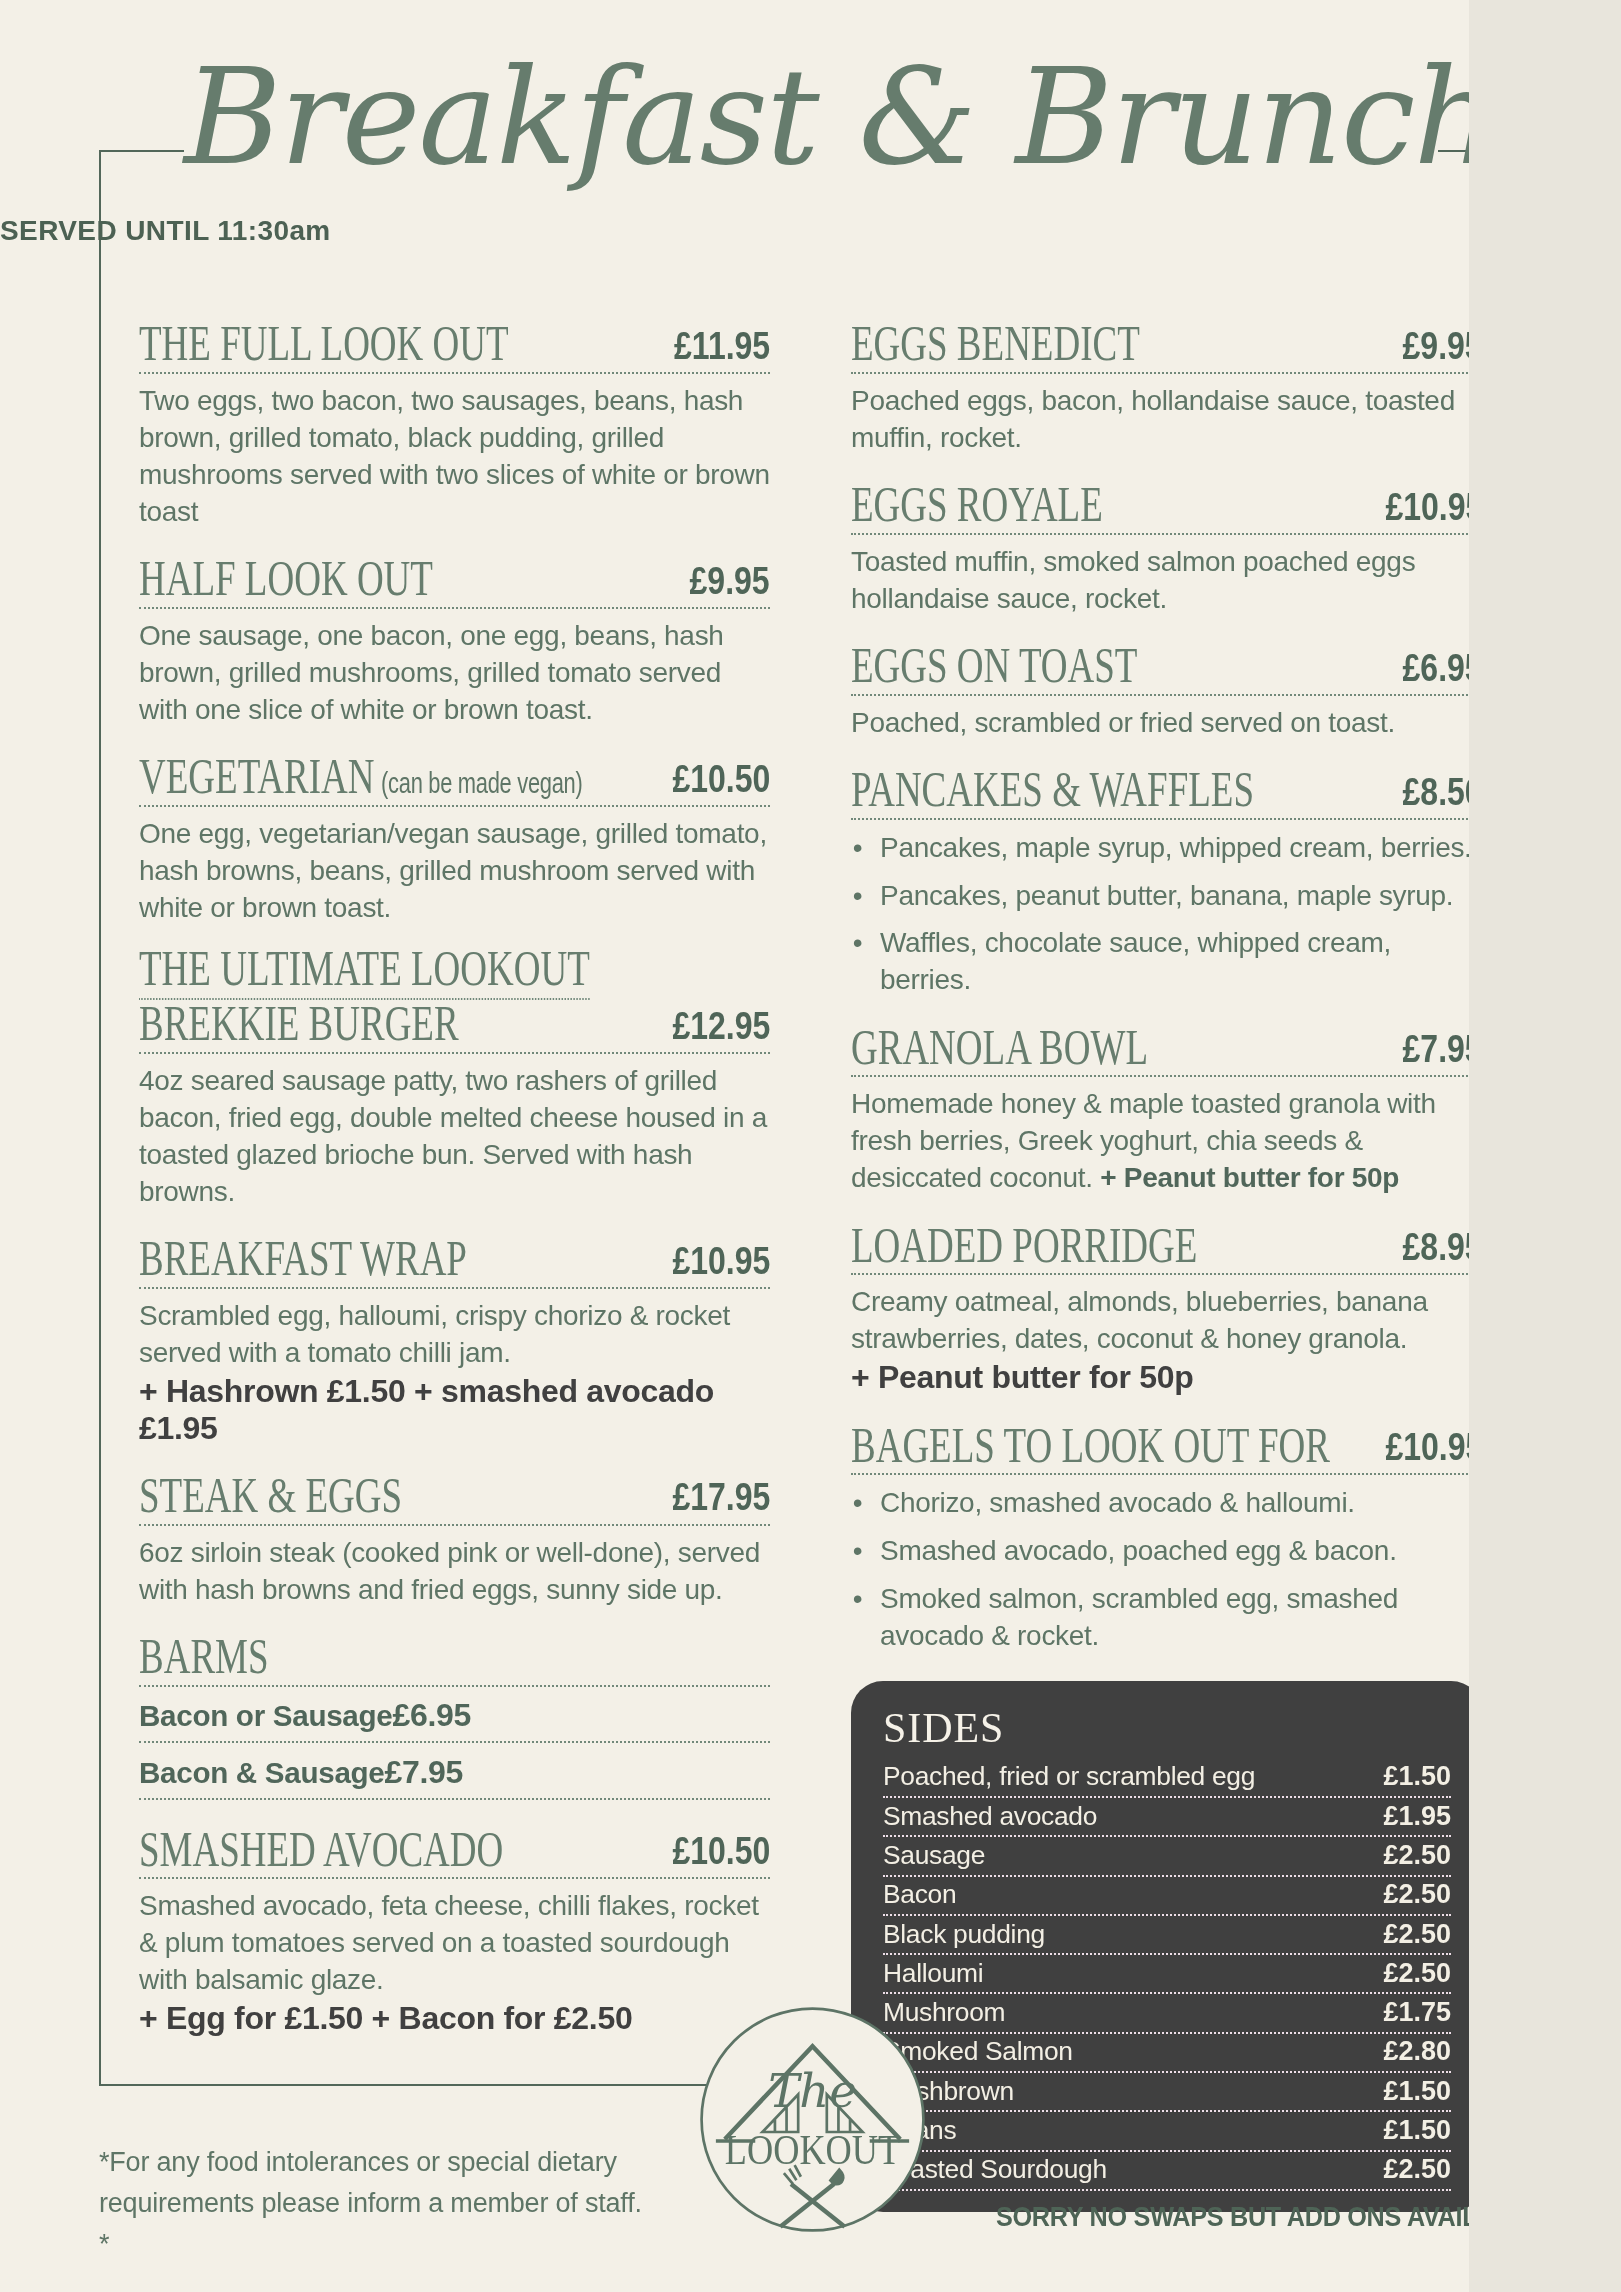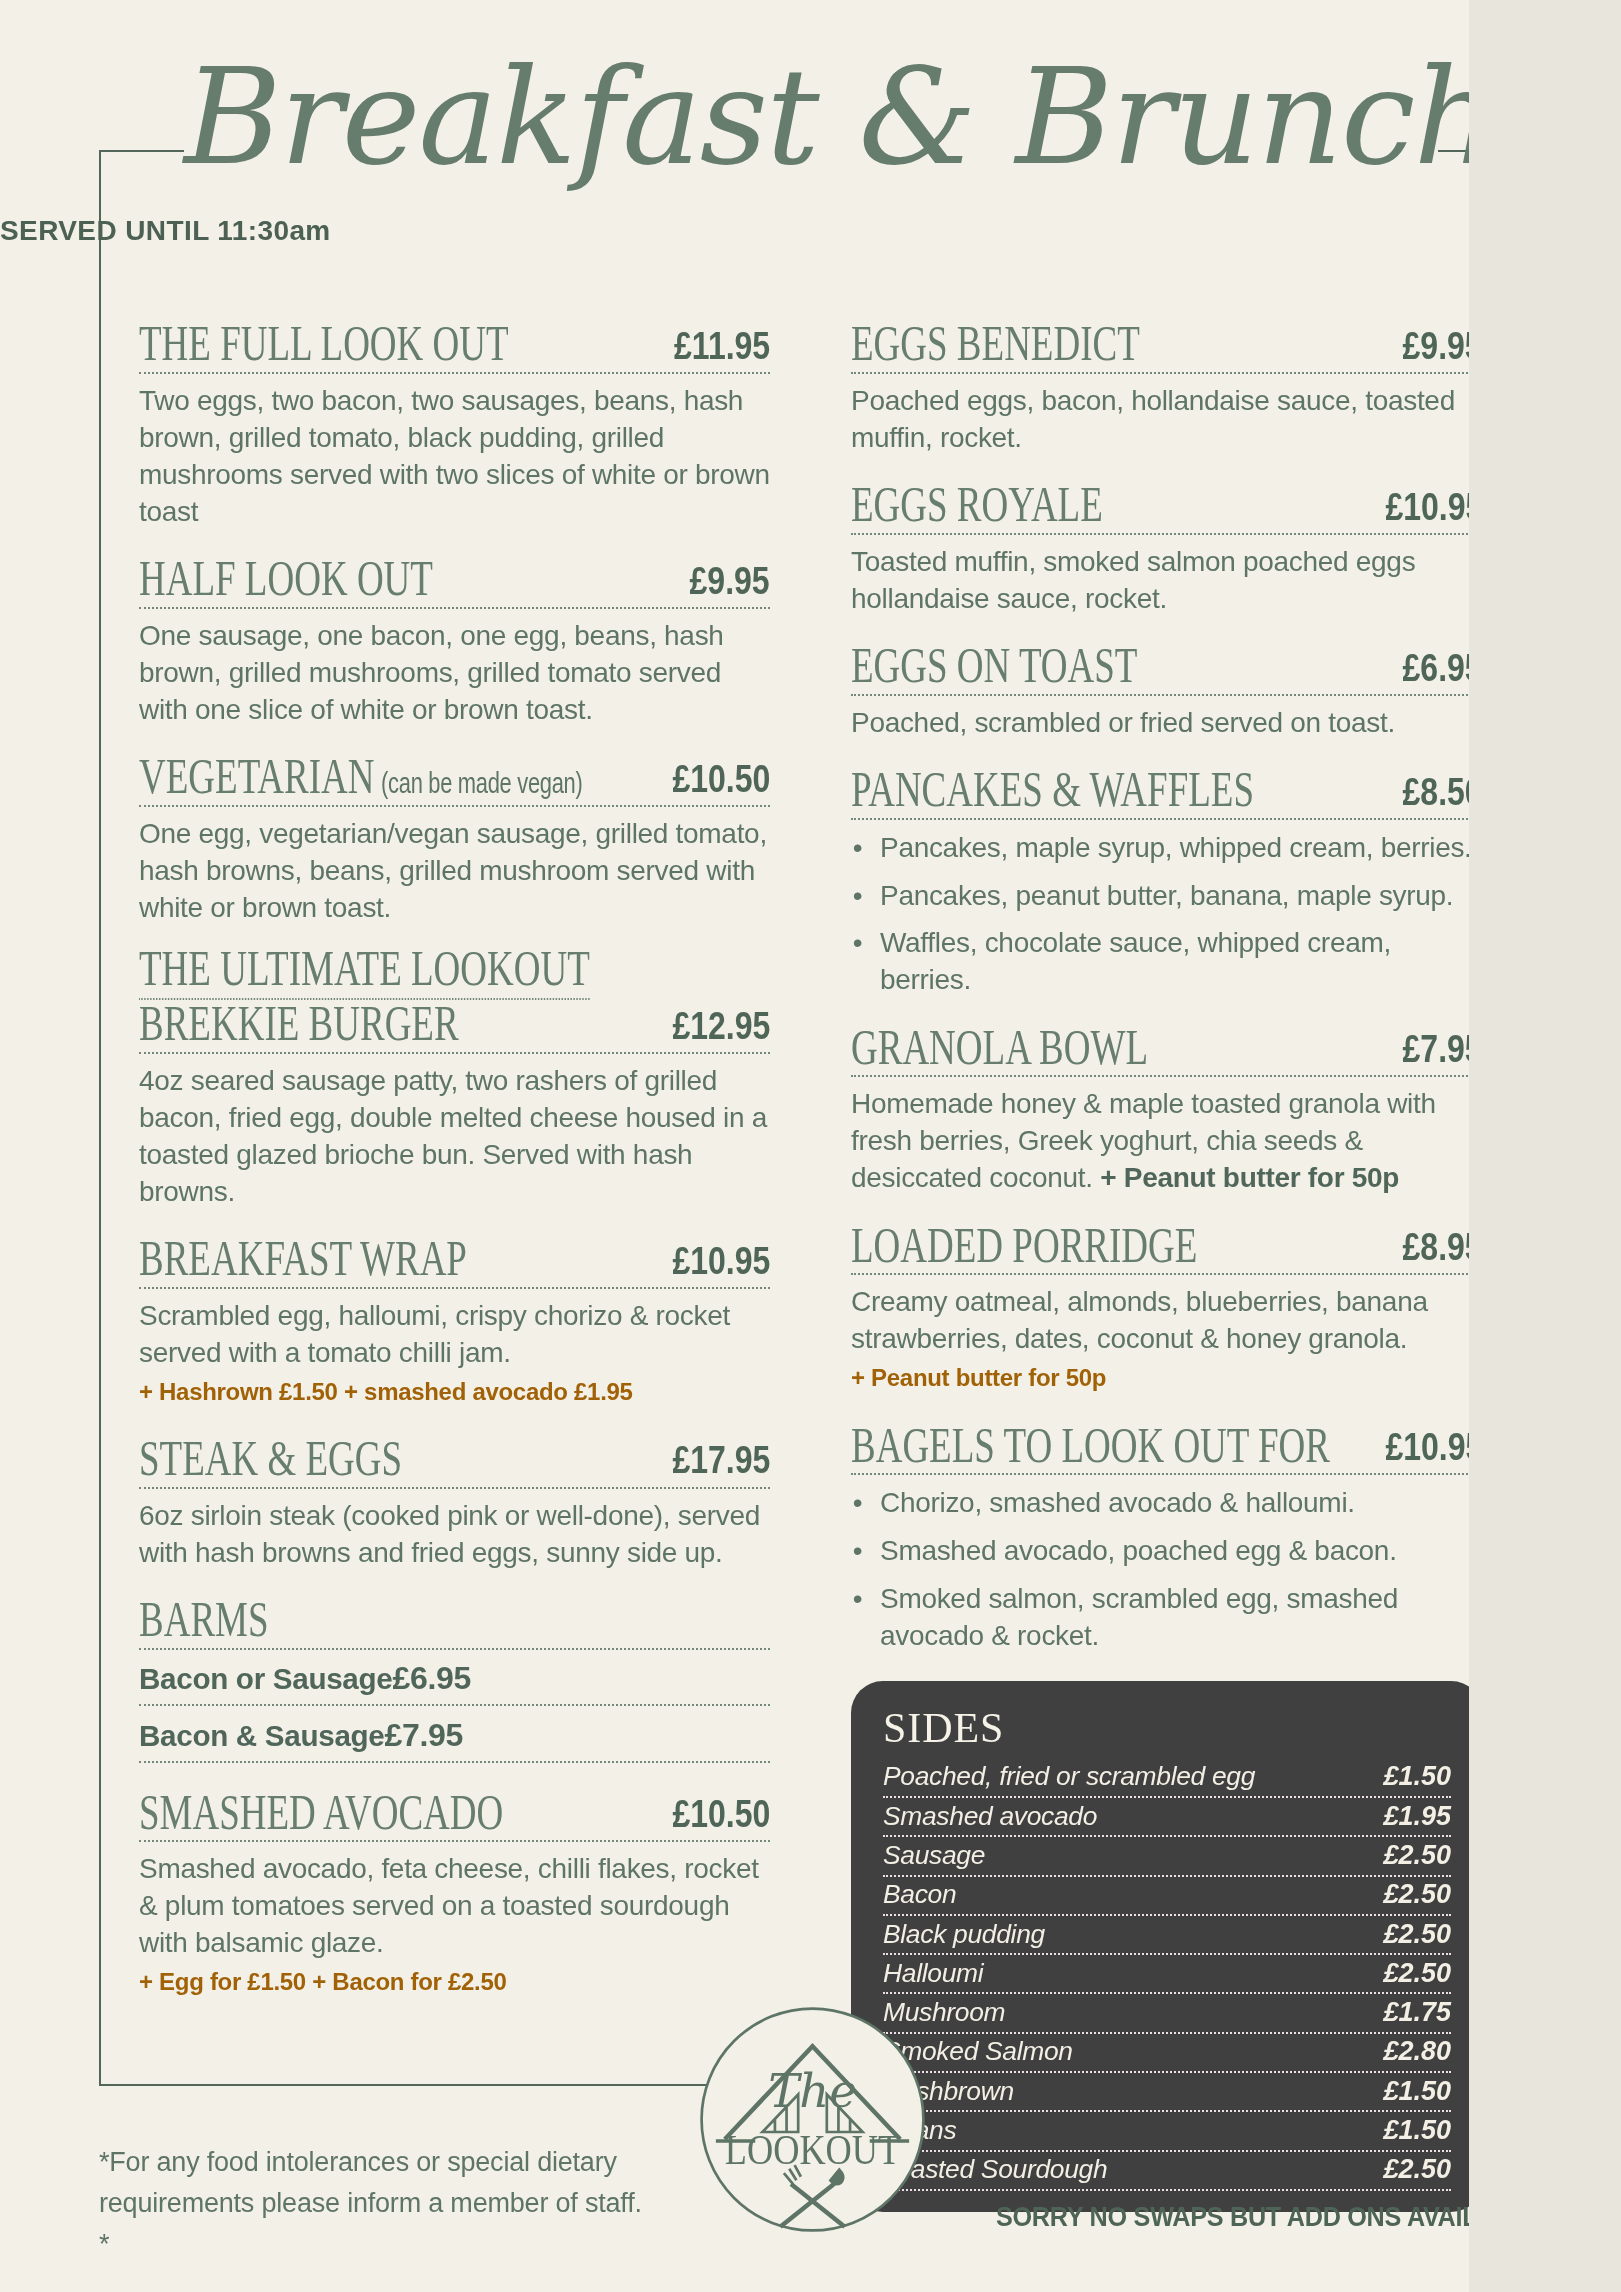--- a/index.html
+++ b/index.html
@@ -50,21 +50,21 @@
   }
   .hdr-price{
     position:absolute;right:0;bottom:7.2px;white-space:nowrap;
     font-weight:bold;font-size:39px;line-height:1;color:#4f6558;
     transform:scaleX(0.82);transform-origin:right bottom;
   }
   .item-desc{
     margin-top:8px;font-size:28px;line-height:37px;letter-spacing:-0.3px;color:#5e7566;
   }
   .addon{font-weight:bold;color:#50665a;}
-  .addon-line{margin-top:1.8px;font-size:24px;line-height:37px;font-weight:bold;color:#a16207;}
+  .addon-line{margin-top:1.8px;font-size:32px;line-height:37px;font-weight:bold;color:#404040;}
   .bullets{margin-top:9px;}
   .bullet{
     position:relative;padding-left:29px;font-size:28px;line-height:37px;
     letter-spacing:-0.3px;margin-bottom:10.7px;
   }
   .bullet::before{content:"\2022";position:absolute;left:1.8px;top:0;}
   .subrow{
     display:flex;justify-content:flex-start;align-items:baseline;
     border-bottom:2.7px dotted #71887a;padding:10.7px 0 7.2px;
     font-weight:bold;font-size:29.6px;color:#50665a;letter-spacing:-0.3px;
@@ -74,21 +74,21 @@
   .sides{
     margin-top:9px;background:#404040;border-radius:32px;
     padding:23px 32px 21.5px;box-sizing:border-box;color:#f3efe4;width:632px;
   }
   .sides-title{
     font-family:"Liberation Serif", serif;font-size:42px;letter-spacing:0.9px;
     margin-bottom:7.2px;color:#f6f2e8;
   }
   .sides-row{
     display:flex;justify-content:space-between;align-items:flex-start;
-    border-bottom:2.7px dotted #eedfe8;padding:2.7px 0 3.6px;font-style:italic;
+    border-bottom:2.7px dotted #eedfe8;padding:2.7px 0 3.6px;
   }
   .sides-label{font-size:26.4px;letter-spacing:-0.3px;}
   .sides-price{font-weight:bold;font-size:27px;}
 
   .footnote{
     position:absolute;left:99px;top:2142px;width:555px;z-index:3;
     font-size:27px;line-height:41px;letter-spacing:-0.2px;color:#5e7566;
   }
   .logo{position:absolute;left:698px;top:2005px;width:229px;height:229px;z-index:4;}
   .swaps{

